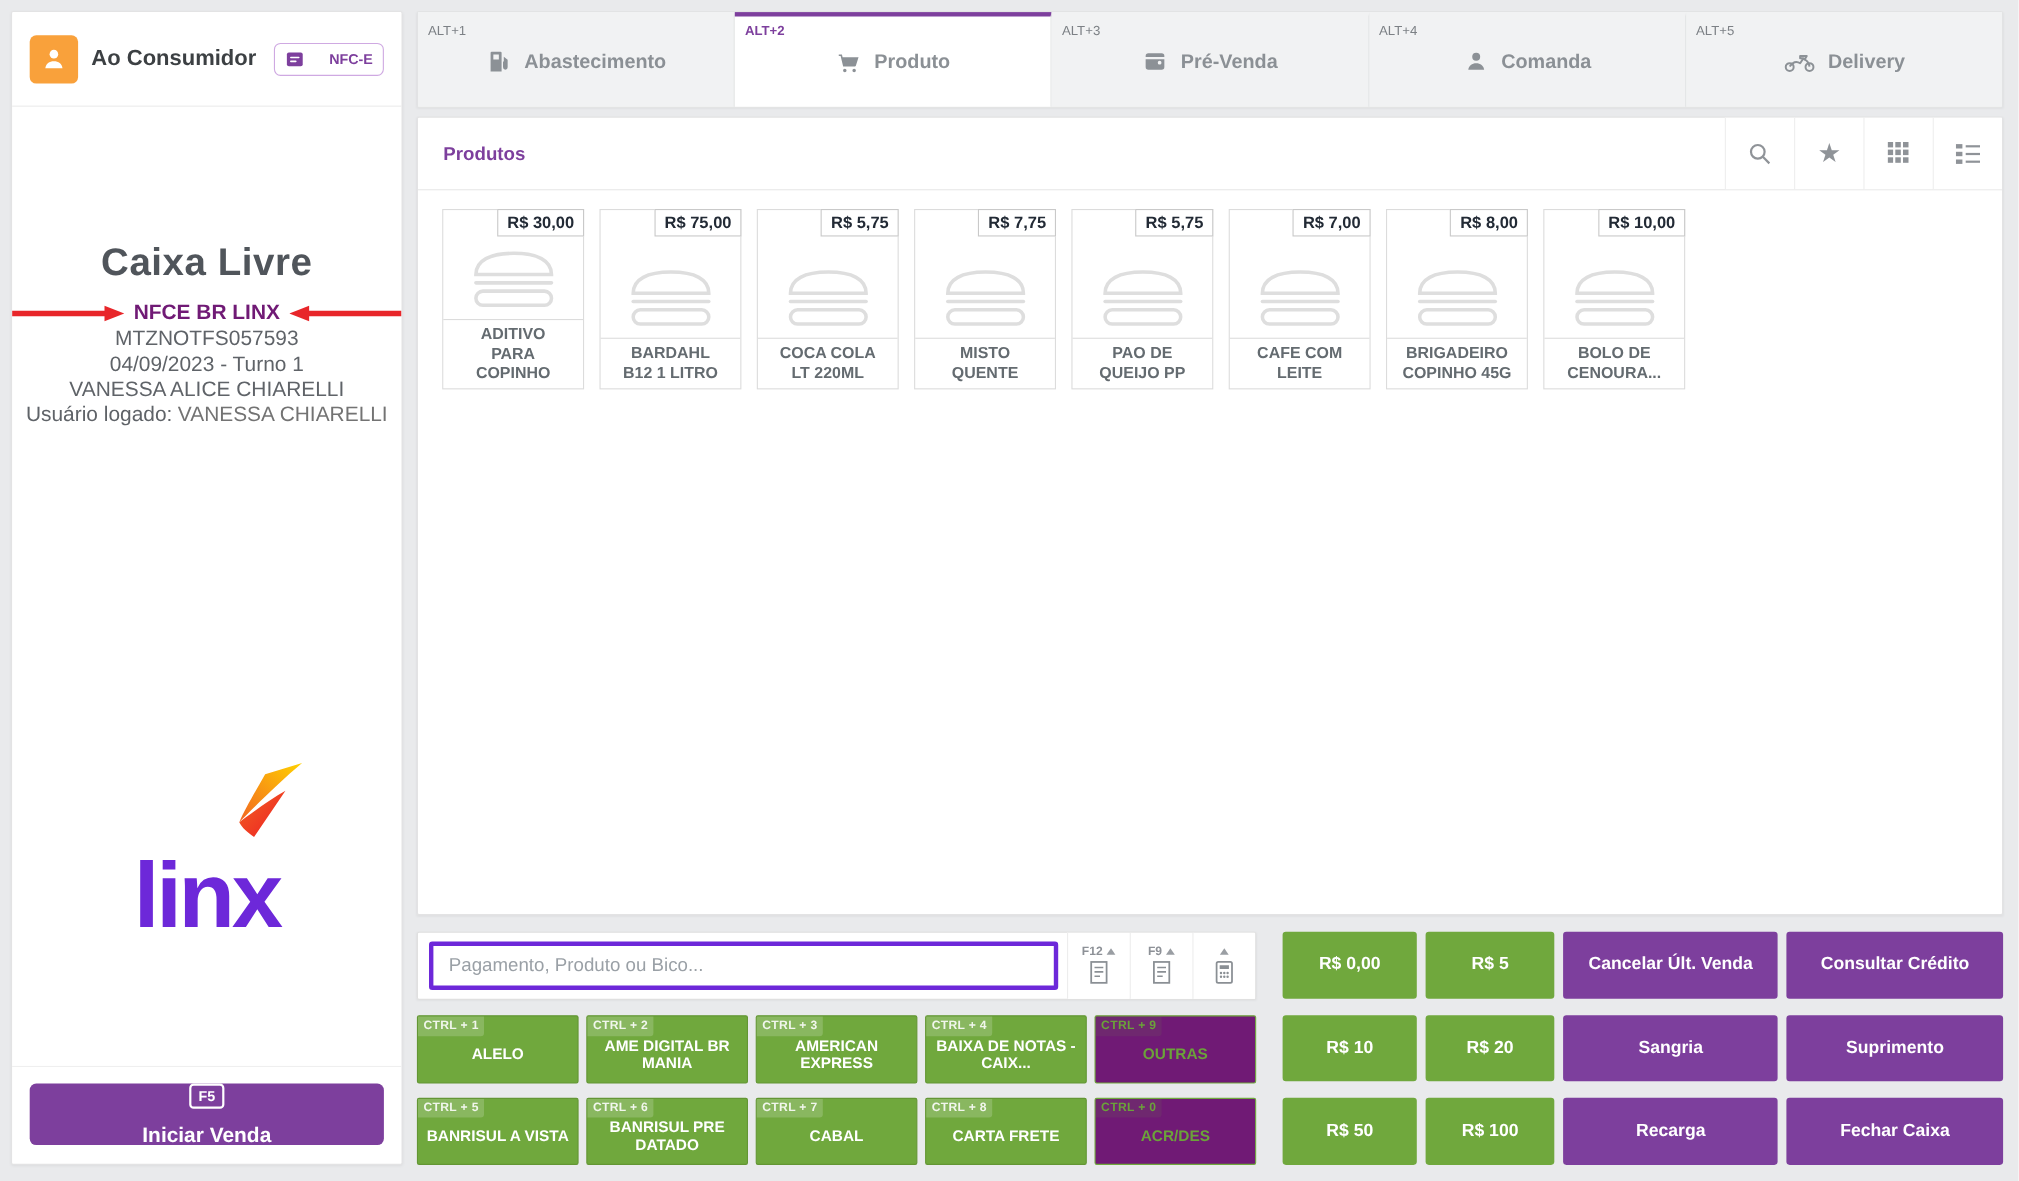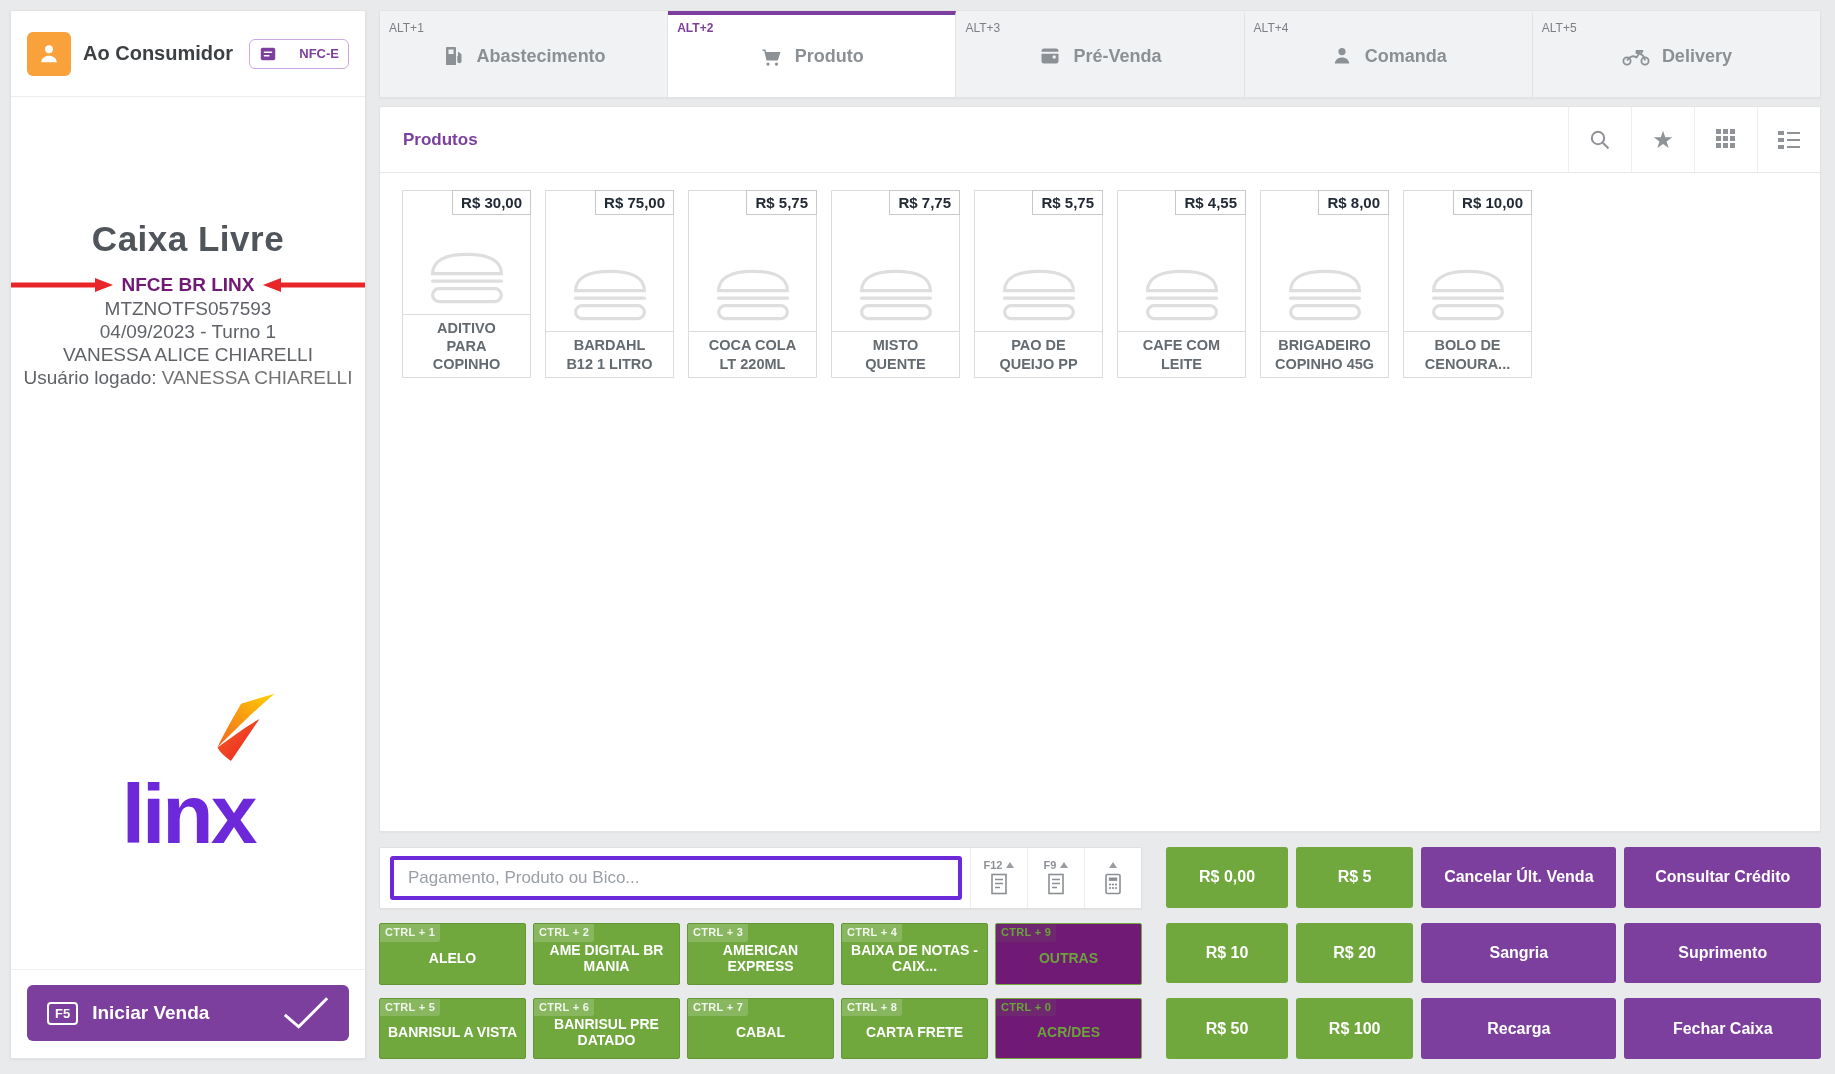--- a/index.html
+++ b/index.html
@@ -36,21 +36,21 @@
   .logged-user { color:#737373; }
 
   .logo-block { margin-top:305px; display:flex; justify-content:center; }
   .linx-logo { position:relative; padding-top:78px; }
   .linx-text { font-size:84px; font-weight:bold; color:#6d28d9; letter-spacing:-3px; line-height:1; }
   .linx-mark { position:absolute; top:-2px; right:-26px; width:88px; height:84px; }
 
   .sidebar-footer { margin-top:auto; border-top:1px solid #efefef; padding:15px 16px 17px; }
   .start-btn { width:100%; height:56px; background:#7d3f9d; border:none; border-radius:6px;
     color:#fff; display:flex; align-items:center; gap:14px; padding:0 20px; cursor:pointer;
-    font-family:inherit; }
+    font-family:inherit;flex-direction:column; }
   .f5-badge { border:2px solid #fff; border-radius:4px; font-size:13px; font-weight:bold; padding:2px 6px; }
   .start-label { flex:1; text-align:left; font-size:19px; font-weight:bold; }
 
   
   .main { flex:1; display:flex; flex-direction:column; min-width:0; }
 
   .tabs { height:88px; flex:0 0 88px; display:flex; background:#f1f2f3;
     border:1px solid #e2e3e4; border-radius:2px; box-shadow:0 1px 2px rgba(0,0,0,.04); }
   .tab { flex:1; position:relative; display:flex; align-items:center; justify-content:center;
     gap:11px; border-right:1px solid #e2e3e4; border-top:4px solid transparent;
@@ -67,21 +67,21 @@
     display:flex; flex-direction:column; }
   .panel-header { height:66px; flex:0 0 66px; display:flex; align-items:stretch;
     border-bottom:1px solid #e8e8e8; }
   .panel-title { flex:1; display:flex; align-items:center; padding-left:23px;
     color:#7d3f9d; font-weight:bold; font-size:17px; }
   .panel-icon-btn { width:63px; border-left:1px solid #eeeeee; display:flex;
     align-items:center; justify-content:center; cursor:pointer; background:#fff; }
   .star-glyph { font-size:24px; color:#8f9398; line-height:1; }
 
   .product-grid { padding:17px 22px; display:flex; flex-wrap:wrap; gap:14px; align-content:flex-start; overflow:hidden; }
-  .product-card { width:129px; height:188px; border:1px solid #dcdcdc; background:#fff;
+  .product-card { width:129px; height:164px; border:1px solid #dcdcdc; background:#fff;
     position:relative; display:flex; flex-direction:column; cursor:pointer; }
   .price-tag { position:absolute; top:-1px; right:-1px; background:#fff; border:1px solid #c9c9c9;
     padding:3px 8px; font-size:15px; font-weight:bold; color:#222a35; z-index:2; white-space:nowrap; }
   .product-img { flex:1; display:flex; align-items:flex-end; justify-content:center; padding-bottom:6px; }
   .product-name { border-top:1px solid #dcdcdc; min-height:46px; display:flex; align-items:center;
     justify-content:center; text-align:center; font-size:14.5px; font-weight:bold; color:#646b70;
     padding:4px 13px; line-height:1.25; }
 
   
   .bottom { height:212px; flex:0 0 212px; margin-top:15px; display:flex; }
@@ -342,21 +342,21 @@
             <svg width="84" height="58" viewBox="0 0 76 54" fill="none" stroke="#dedede" stroke-width="3" stroke-linecap="round">
                 <path d="M6 22 C6 10 18 4 38 4 C58 4 70 10 70 22 Z"></path>
                 <line x1="6" y1="29" x2="70" y2="29"></line>
                 <rect x="6" y="36" width="64" height="12" rx="6"></rect>
               </svg>
           </div>
           <div class="product-name">PAO DE QUEIJO PP</div>
         </div>
 
         <div class="product-card">
-          <span class="price-tag">R$ 4,55</span>
+          <span class="price-tag">R$ 7,00</span>
           <div class="product-img">
             <svg width="84" height="58" viewBox="0 0 76 54" fill="none" stroke="#dedede" stroke-width="3" stroke-linecap="round">
                 <path d="M6 22 C6 10 18 4 38 4 C58 4 70 10 70 22 Z"></path>
                 <line x1="6" y1="29" x2="70" y2="29"></line>
                 <rect x="6" y="36" width="64" height="12" rx="6"></rect>
               </svg>
           </div>
           <div class="product-name">CAFE COM LEITE</div>
         </div>
 

